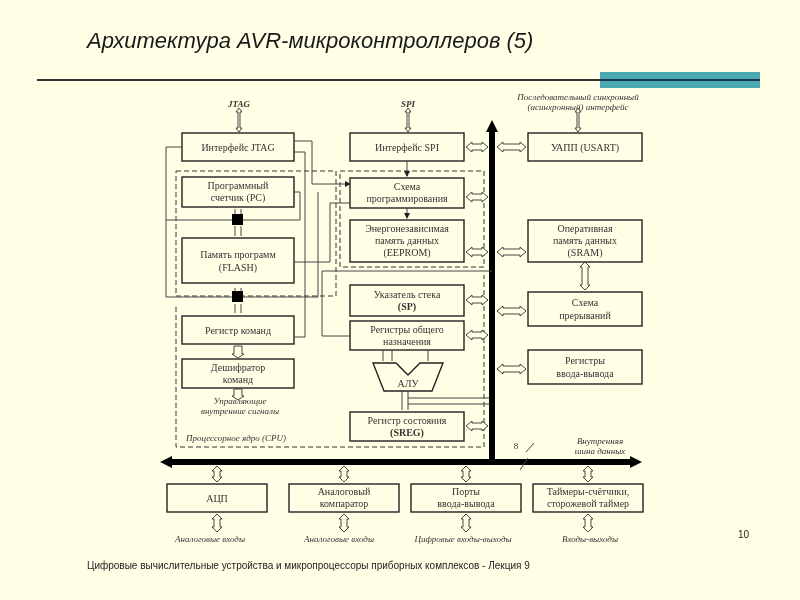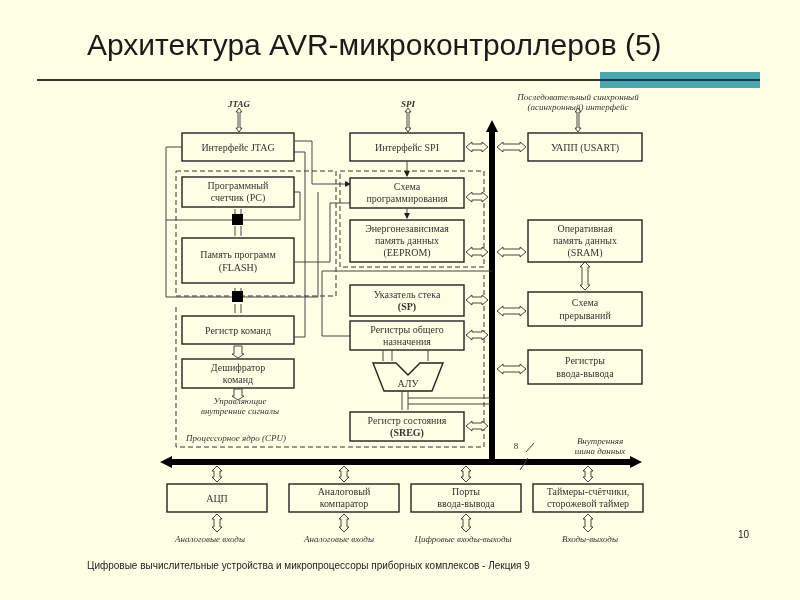--- a/index.html
+++ b/index.html
@@ -1,17 +1,17 @@
 <!DOCTYPE html>
 <html><head>
   <meta charset="utf-8">
   <style>
     html, body { margin: 0; padding: 0; }
     body { width: 800px; height: 600px; background: #ffffe6; position: relative; overflow: hidden; font-family: "Liberation Sans", sans-serif; }
-    .title { position: absolute; left: 87px; top: 28px; font-size: 30px; color: #1a1a1a; font-family: "Liberation Sans", sans-serif; white-space: nowrap; }
+    .title { position: absolute; left: 87px; top: 28px; font-size: 22px; color: #1a1a1a; font-family: "Liberation Sans", sans-serif; white-space: nowrap; font-style: italic; }
     .rule { position: absolute; left: 37px; top: 79px; width: 723px; height: 2px; background: #333; }
     .accent { position: absolute; left: 600px; top: 72px; width: 160px; height: 16px; background: #4aa8b0; }
     .accent-line { position: absolute; left: 600px; top: 79px; width: 160px; height: 2px; background: #1a3550; }
     .footer { position: absolute; left: 87px; top: 560px; font-size: 10px; color: #222; white-space: nowrap; text-align: right; }
     .page-num { position: absolute; left: 738px; top: 529px; font-size: 10px; color: #222; }
     svg { position: absolute; left: 0; top: 0; }
     .bx { fill: #ffffe6; stroke: #222; stroke-width: 1.4; }
     .bt { font-family: "Liberation Serif", serif; font-size: 10px; fill: #333; text-anchor: middle; }
     .it { font-family: "Liberation Serif", serif; font-size: 9px; fill: #333; font-style: italic; text-anchor: middle; }
     .dash { fill: none; stroke: #333; stroke-width: 1; stroke-dasharray: 5 3; }

